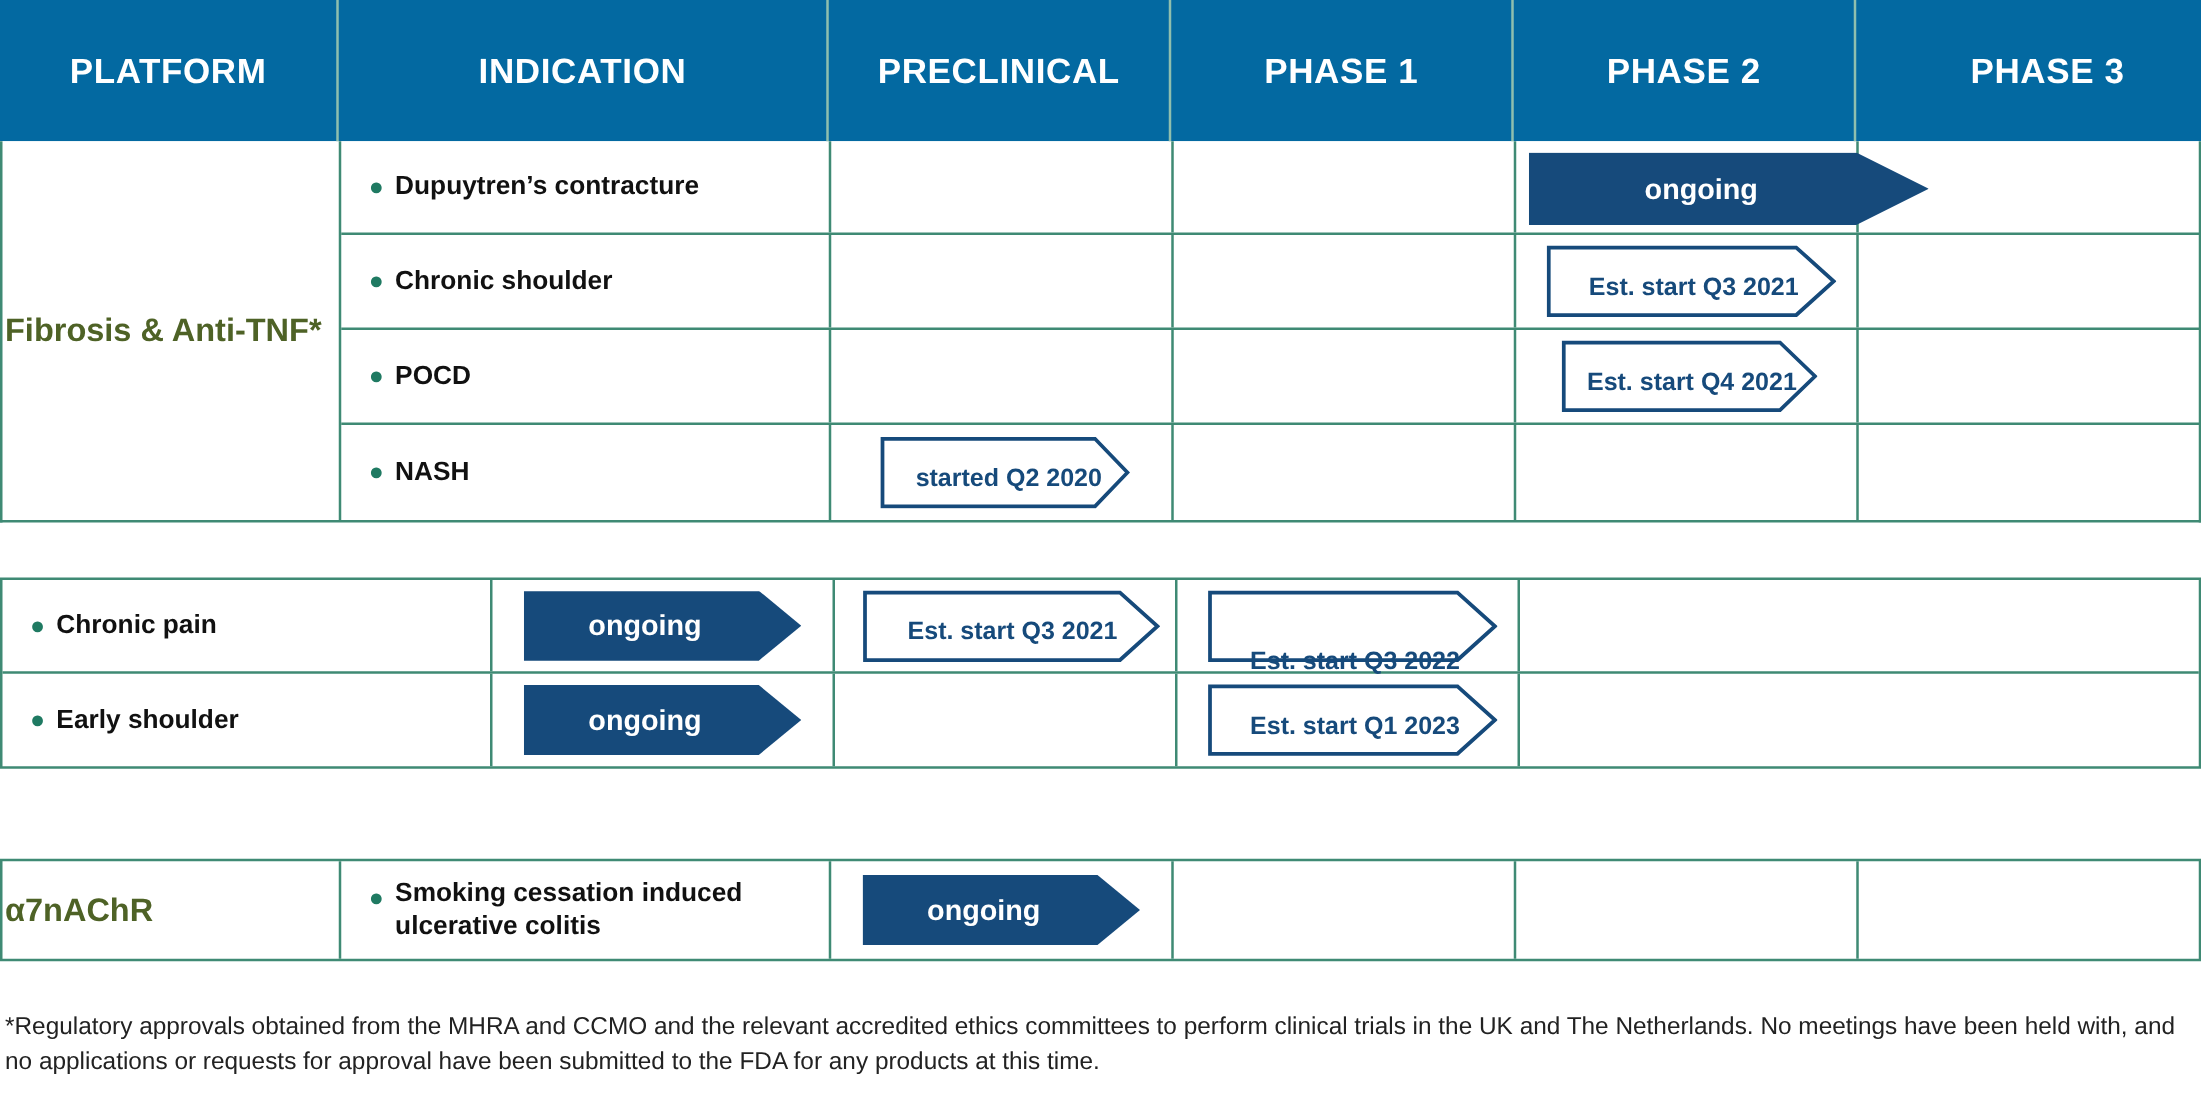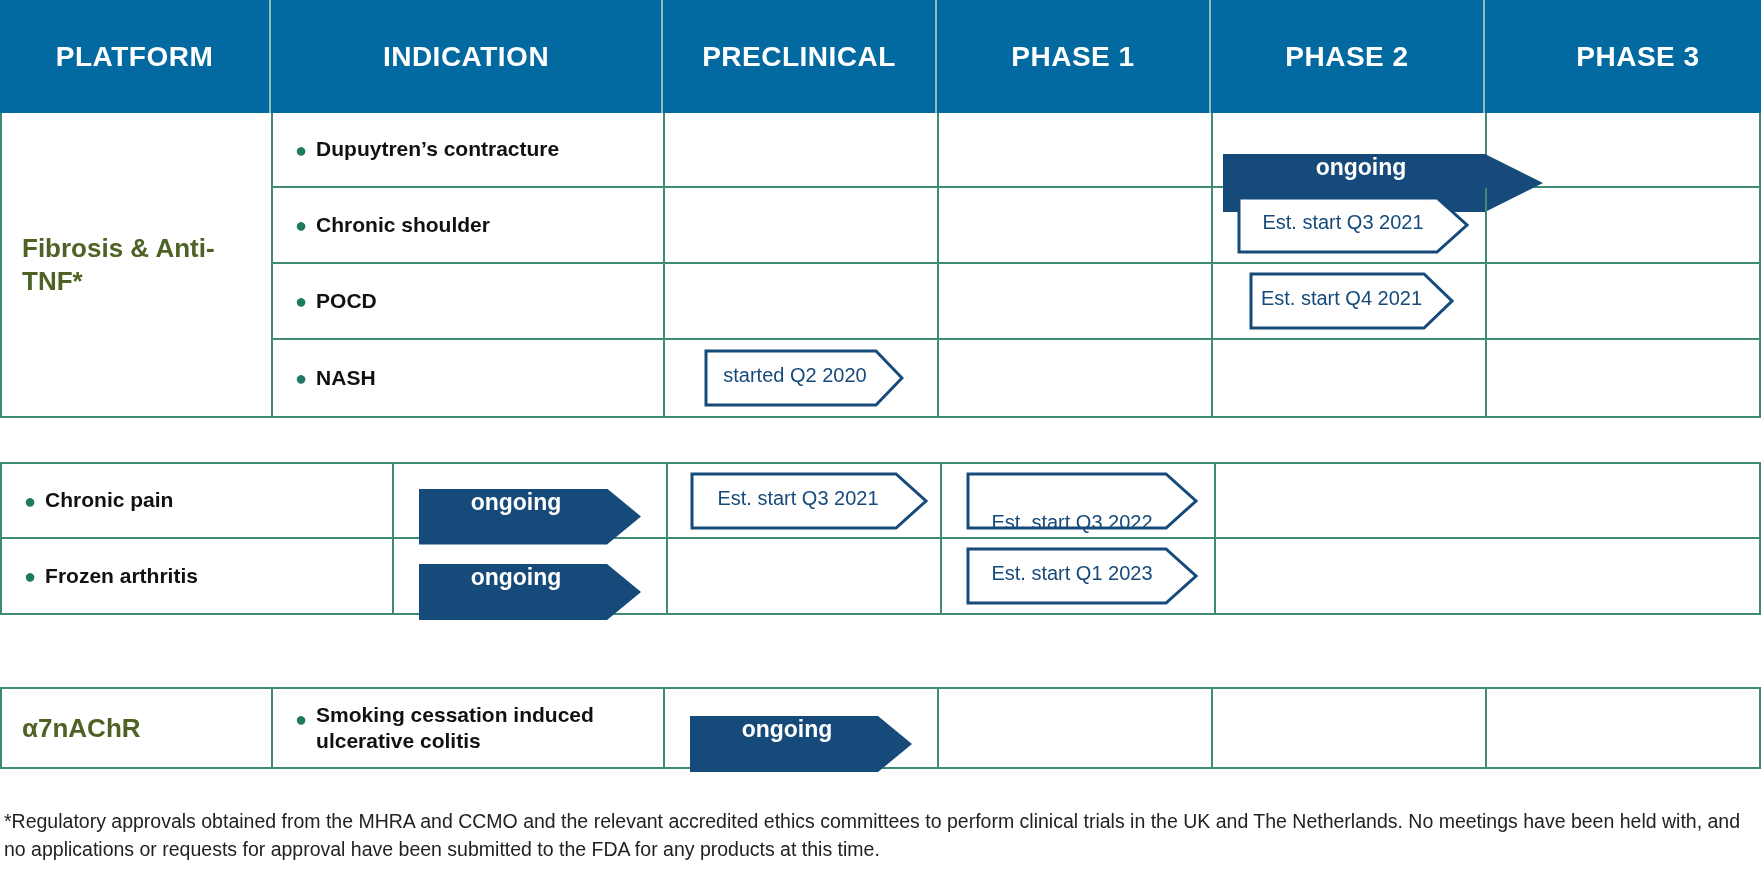--- a/index.html
+++ b/index.html
@@ -47,21 +47,21 @@
     width: 1761px;
     border: 2px solid #3f8a74;
     border-top: none;
     background: #ffffff;
   }
   .block.standalone { border-top: 2px solid #3f8a74; }
 
   .platform-cell {
     display: flex;
     align-items: center;
-    padding: 0 20px;
+    padding: 0 2px;
     border-right: 2px solid #3f8a74;
     color: #4e6226;
     font-size: 26px;
     font-weight: bold;
     line-height: 1.25;
   }
   .rows-area { flex: 1 1 auto; display: flex; flex-direction: column; }
   .prow {
     display: flex;
     border-bottom: 2px solid #3f8a74;
@@ -89,26 +89,25 @@
     display: flex;
     align-items: center;
     justify-content: center;
     border-right: 2px solid #3f8a74;
   }
   .phase-cell:last-child { border-right: none; }
 
   
   .arrow {
     display: flex;
-    align-items: flex-start;
+    align-items: center;
     justify-content: center;
     text-align: center;
     font-weight: bold;
     line-height: 1.15;
-    margin-top: 32px;
   }
   .arrow.filled {
     background: #164a7b;
     color: #ffffff;
     font-size: 23px;
   }
   .arrow.w1 {
     width: 222px;
     height: 56px;
     clip-path: polygon(0 0, calc(100% - 34px) 0, 100% 50%, calc(100% - 34px) 100%, 0 100%);
@@ -119,29 +118,29 @@
     width: 232px;
     height: 58px;
   }
   .arrow-outline-wrap svg {
     position: absolute;
     left: 0; top: 0;
     width: 232px; height: 58px;
   }
   .arrow-outline-wrap .lbl {
     position: absolute;
-    left: 4px; top: 0;
-    width: 204px; height: 53px;
+    left: 16px; top: 0;
+    width: 204px; height: 68px;
     display: flex;
     align-items: center;
     justify-content: center;
     text-align: center;
     color: #164a7b;
     font-size: 20px;
-    font-weight: normal;
+    font-weight: bold;
     line-height: 1.15;
   }
 
   
   .arrow.filled.wide {
     width: 320px;
     height: 58px;
   }
 
   .spacer { height: 44px; width: 1761px; }
@@ -277,21 +276,21 @@
             </svg>
             <div class="lbl" style="width:204px;margin-top:24px;">Est. start Q3 2022</div>
           </div>
         </div>
         <div class="phase-cell c-phase-last"></div>
       </div>
 
       <div class="prow" style="height:74px;">
         <div class="indication-cell c-indication">
           <span class="bullet">●</span>
-          <span>Frozen arthritis</span>
+          <span>Early shoulder</span>
         </div>
         <div class="phase-cell c-phase">
           <div class="arrow filled w1">
             <span style="position:relative; left:-14px;">ongoing</span>
           </div>
         </div>
         <div class="phase-cell c-phase"></div>
         <div class="phase-cell c-phase">
           <div class="arrow-outline-wrap" style="width:232px; height:58px; margin-left:8px;">
             <svg viewBox="0 0 232 58" preserveAspectRatio="none" style="width:232px;height:58px;">

